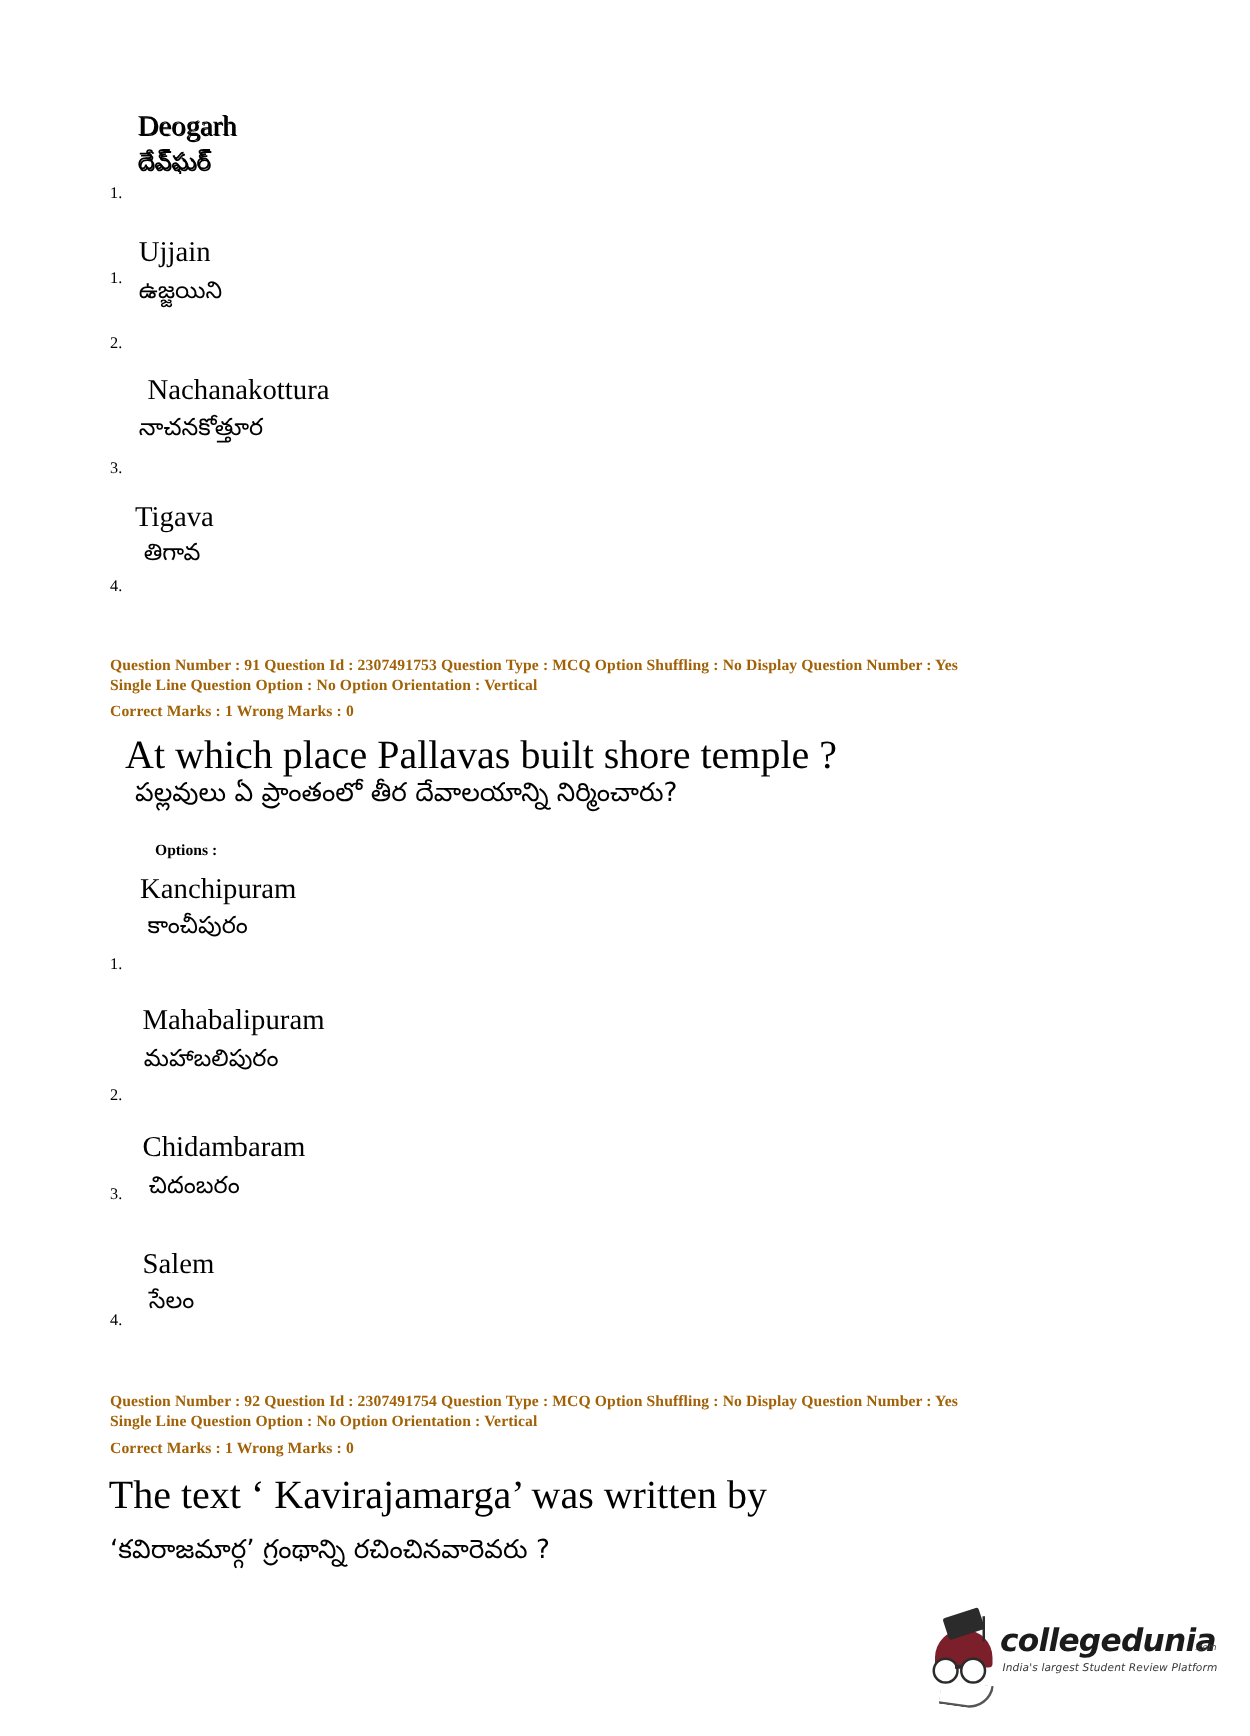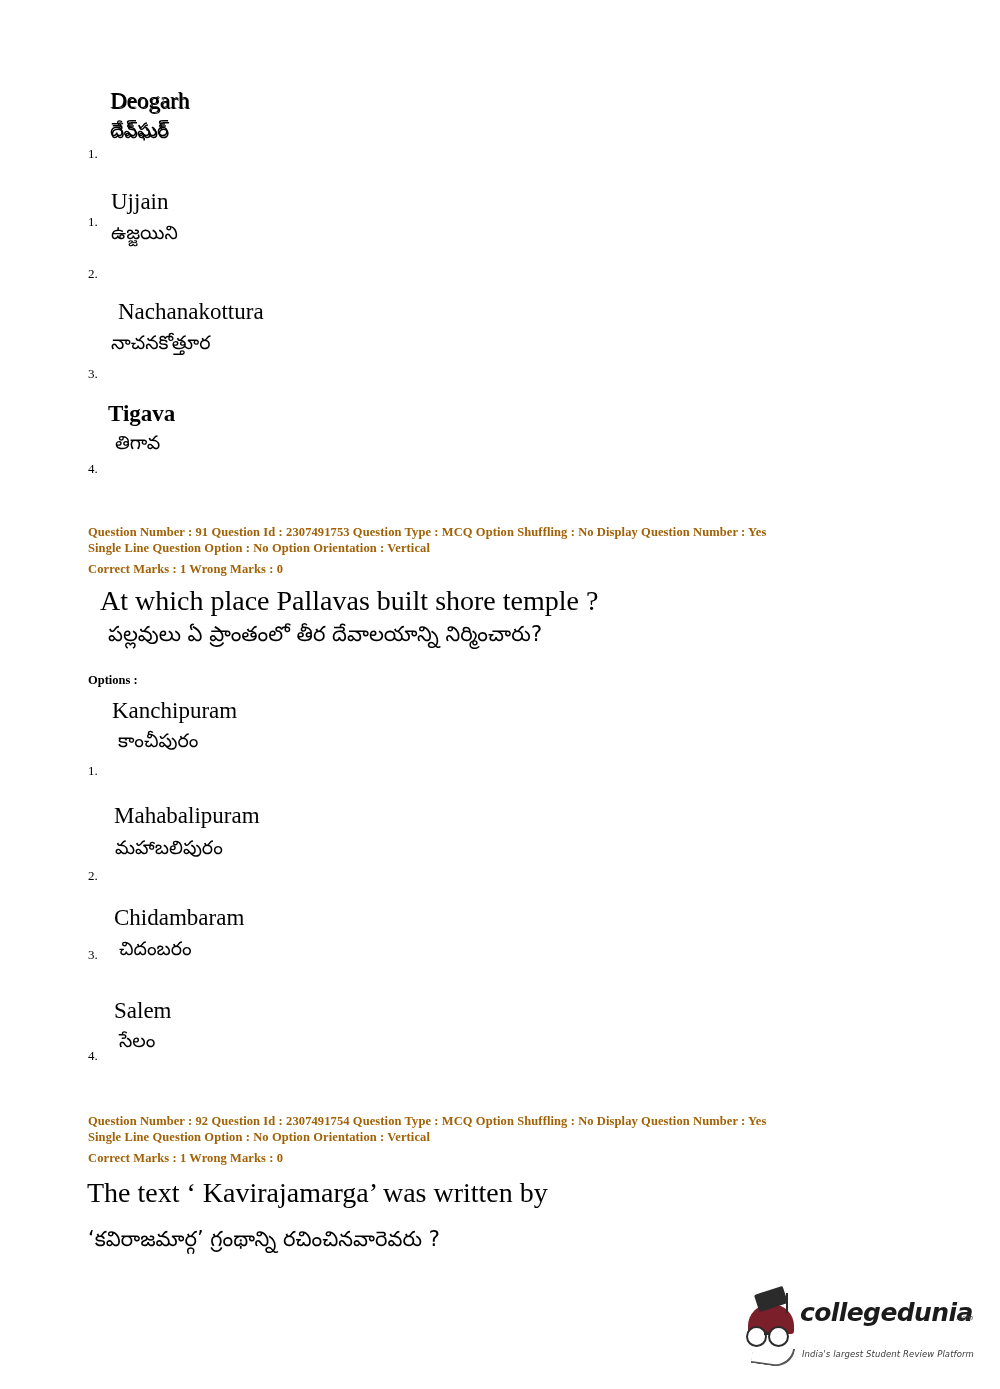--- a/index.html
+++ b/index.html
@@ -53,33 +53,34 @@
     font-weight: bold;
     font-size: 12.5px;
     line-height: 1.35;
     color: #a16207;
     letter-spacing: 0.1px;
   }
 
   
   .q-en {
     font-family: "Liberation Serif", serif;
-    font-size: 28px;
+    font-size: 32px;
     color: #000;
   }
   .q-te {
     font-family: "DejaVu Sans", sans-serif;
     font-size: 21px;
     color: #000;
   }
   .options-label {
     font-family: "Liberation Serif", serif;
     font-weight: bold;
     font-size: 12.5px;
     color: #000;
+    margin-left: 36px;
   }
 
   
   .abs { position: absolute; }
 
   
   .logo-wrap {
     position: absolute;
     left: 742px;
     top: 1288px;
@@ -98,21 +99,20 @@
     color: #1b1b1b;
   }
   .logo-tag {
     position: absolute;
     left: 60px;
     top: 42px;
     font-family: "DejaVu Sans", sans-serif;
     font-size: 8.5px;
     color: #3a3a3a;
     letter-spacing: 0.1px;
-    margin-top: 19px;
   }
   .logo-com {
     position: absolute;
     left: 214px;
     top: 26px;
     font-family: "DejaVu Sans", sans-serif;
     font-size: 7px;
     color: #444;
   }
   .cap-body {
@@ -202,21 +202,21 @@
 
   <span class="opt-num" style="top:266px;">2.</span>
   <div class="opt-en abs" style="left:111px; top:190px;">Ujjain</div>
   <div class="opt-te abs" style="left:111px; top:222px;">ఉజ్జయిని</div>
 
   <span class="opt-num" style="top:366px;">3.</span>
   <div class="opt-en abs" style="left:118px; top:300px;">Nachanakottura</div>
   <div class="opt-te abs" style="left:111px; top:332px;">నాచనకోత్తూర</div>
 
   <span class="opt-num" style="top:461px;">4.</span>
-  <div class="opt-en abs" style="left:108px; top:402px;font-weight:bold;">Tigava</div>
+  <div class="opt-en abs" style="left:108px; top:402px;">Tigava</div>
   <div class="opt-te abs" style="left:115px; top:432px;">తిగావ</div>
 
   <div class="meta abs" style="left:88px; top:524px; width:840px;">Question Number : 91  Question Id : 2307491753  Question Type : MCQ  Option Shuffling : No  Display Question Number : Yes</div>
   <div class="meta abs" style="left:88px; top:540px; width:840px;">Single Line Question Option : No  Option Orientation : Vertical</div>
   <div class="meta abs" style="left:88px; top:561px; width:840px;">Correct Marks : 1  Wrong Marks : 0</div>
 
   <div class="q-en abs" style="left:100px; top:585px;">At which place Pallavas built shore temple ?</div>
   <div class="q-te abs" style="left:97px; top:622px;margin-left:11px;">పల్లవులు ఏ ప్రాంతంలో తీర దేవాలయాన్ని నిర్మించారు?</div>
 
   <div class="options-label abs" style="left:88px; top:673px;">Options :</div>

